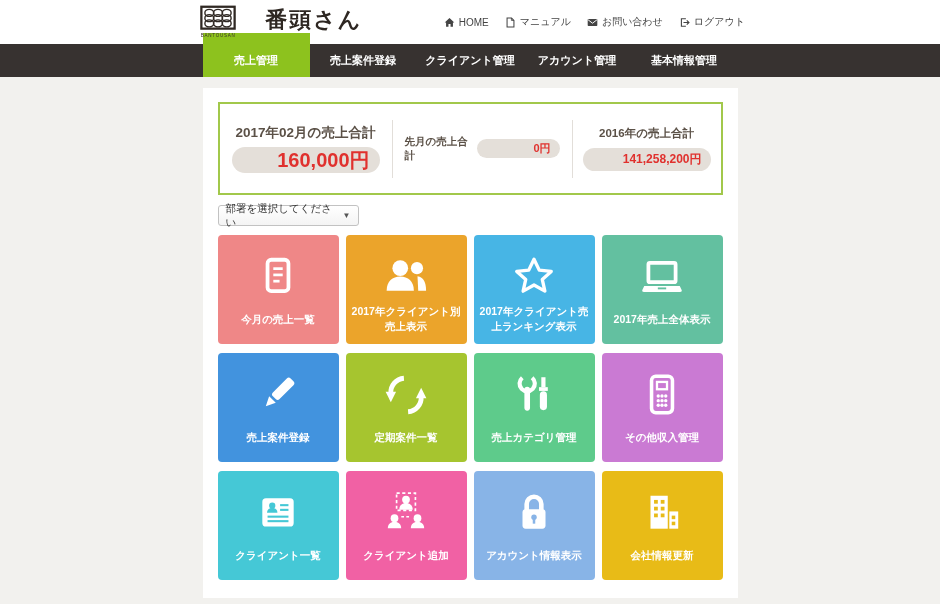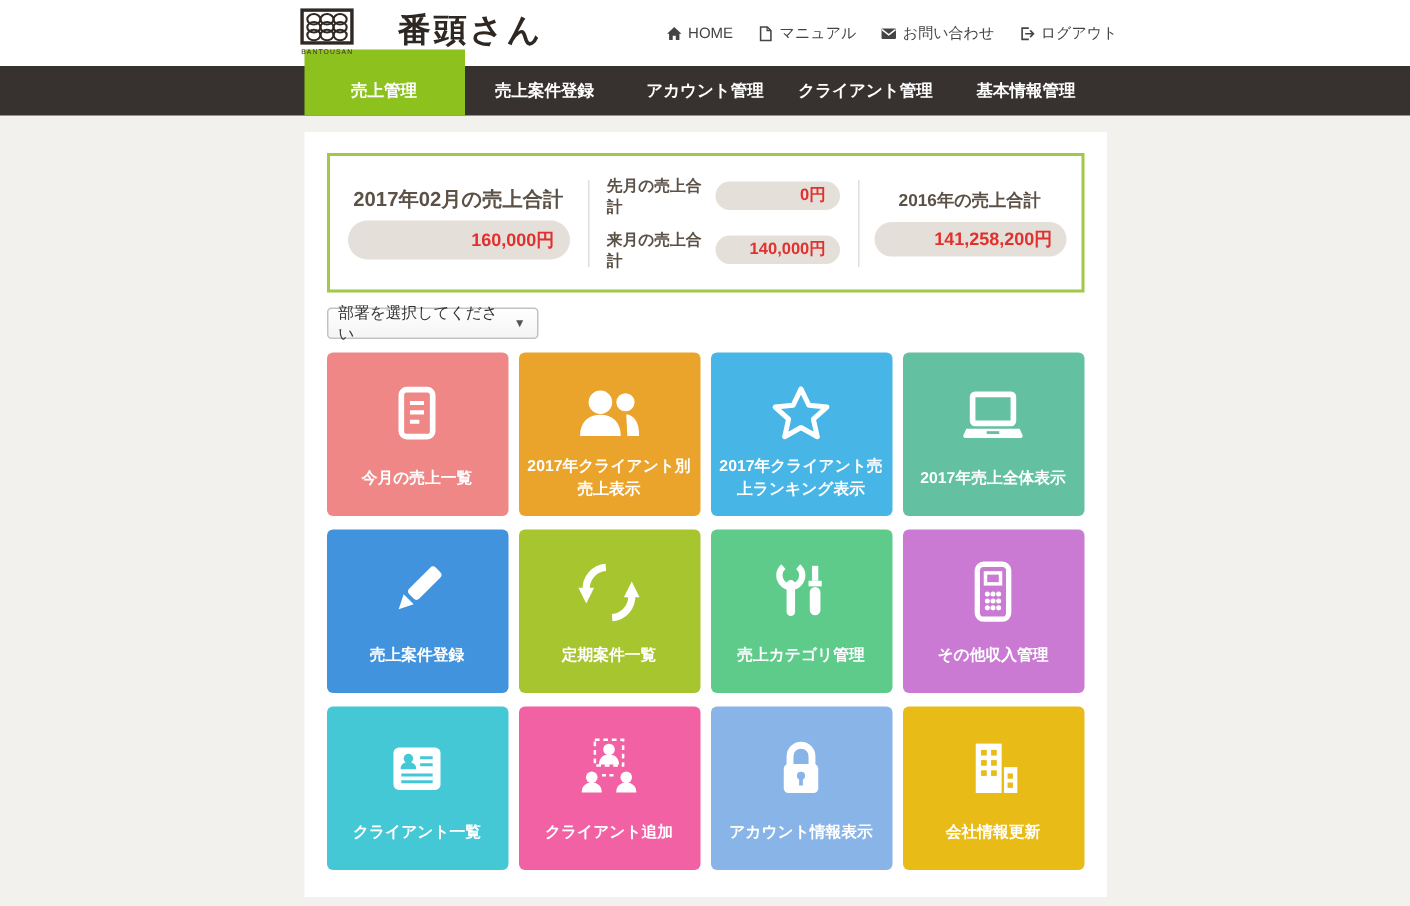--- a/index.html
+++ b/index.html
@@ -26,21 +26,21 @@
   .nav-tab { flex:1; display:flex; align-items:center; justify-content:center; color:#fff; font-size:11px; font-weight:bold; cursor:pointer; }
   .nav-tab.active { background:var(--active-tab,#8dc21e); margin-top:-11px; padding-top:11px; height:44px; }
   
   .main { padding-top:11px; padding-bottom:13px; }
   .card { width:535px; margin:0 auto; background:#fff; padding:14px 15px 18px; }
   
   .summary { border:2px solid var(--summary-border,#a2c84b); height:93px; display:flex; align-items:center; background:#fff; }
   .sum-sec1 { flex:0 0 172px; display:flex; flex-direction:column; align-items:center; }
   .sum-label-lg { font-size:13.5px; font-weight:bold; color:var(--label-brown,#5b5147); }
   .pill { background:var(--pill-bg,#e4dfd9); color:var(--value-red,#e0312e); font-weight:bold; text-align:right; border-radius:14px; }
-  .pill-lg { width:148px; height:26px; line-height:26px; font-size:12px; padding-right:10px; margin-top:5px; }
+  .pill-lg { width:148px; height:26px; line-height:26px; font-size:20px; padding-right:10px; margin-top:5px; }
   .sum-divider { width:1px; height:58px; background:#e2ded9; }
   .sum-sec2 { flex:1 1 auto; padding:0 12px; display:flex; flex-direction:column; gap:8px; }
   .sum-row { display:flex; align-items:center; }
   .sum-label-sm { flex:0 0 72px; font-size:10.5px; font-weight:bold; color:var(--label-brown,#5b5147); }
   .pill-sm { flex:1; height:19px; line-height:19px; font-size:11px; padding-right:9px; border-radius:10px; }
   .sum-sec3 { flex:0 0 148px; display:flex; flex-direction:column; align-items:center; }
   .sum-label-md { font-size:11.5px; font-weight:bold; color:var(--label-brown,#5b5147); }
   .pill-md { width:128px; height:23px; line-height:23px; font-size:12px; padding-right:9px; margin-top:7px; }
   
   .dept-select { margin-top:10px; width:141px; height:21px; border:1px solid #c2c2c2; border-radius:3px;
@@ -120,43 +120,39 @@
           <span>ログアウト</span>
         </a>
       </div>
   </div>
 </div>
 
 <div class="navbar">
   <div class="nav-inner">
       <div class="nav-tab active">売上管理</div>
       <div class="nav-tab">売上案件登録</div>
+      <div class="nav-tab">クライアント管理</div>
       <div class="nav-tab">アカウント管理</div>
-      <div class="nav-tab">クライアント管理</div>
       <div class="nav-tab">基本情報管理</div>
     </div>
 </div>
 
 <div class="main">
   <div class="card">
 
     <div class="summary">
       <div class="sum-sec1">
         <div class="sum-label-lg">2017年02月の売上合計</div>
         <div class="pill pill-lg">160,000円</div>
       </div>
       <div class="sum-divider"></div>
       <div class="sum-sec2">
         <div class="sum-row">
           <div class="sum-label-sm">先月の売上合計</div>
           <div class="pill pill-sm">0円</div>
-        </div>
-        <div class="sum-row">
-          <div class="sum-label-sm">来月の売上合計</div>
-          <div class="pill pill-sm">140,000円</div>
         </div>
       </div>
       <div class="sum-divider"></div>
       <div class="sum-sec3">
         <div class="sum-label-md">2016年の売上合計</div>
         <div class="pill pill-md">141,258,200円</div>
       </div>
     </div>
 
     <div class="dept-select">

